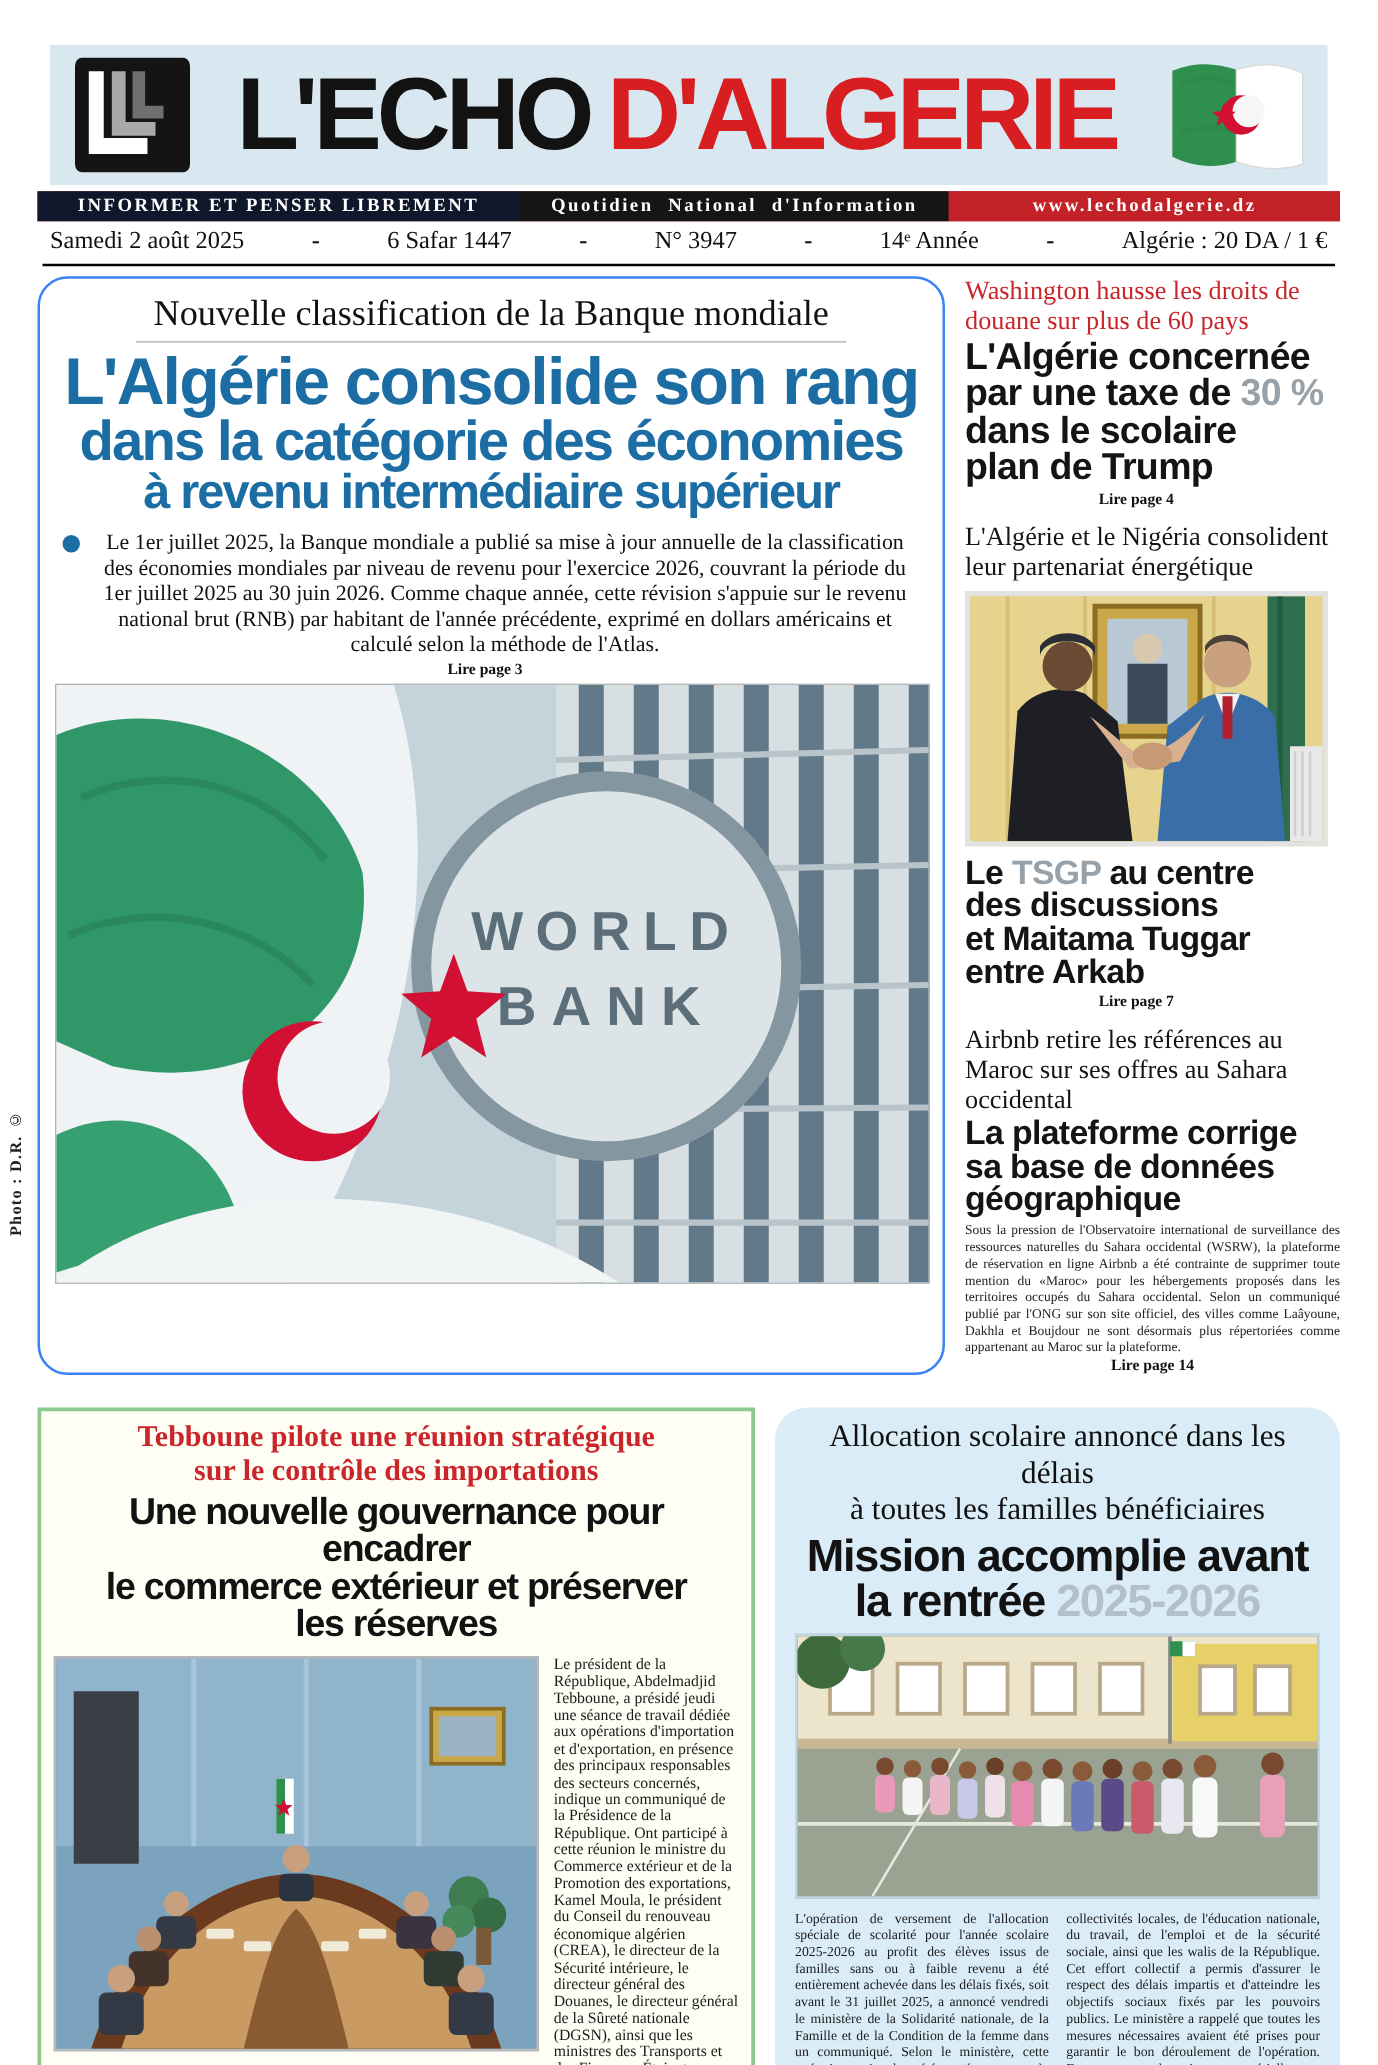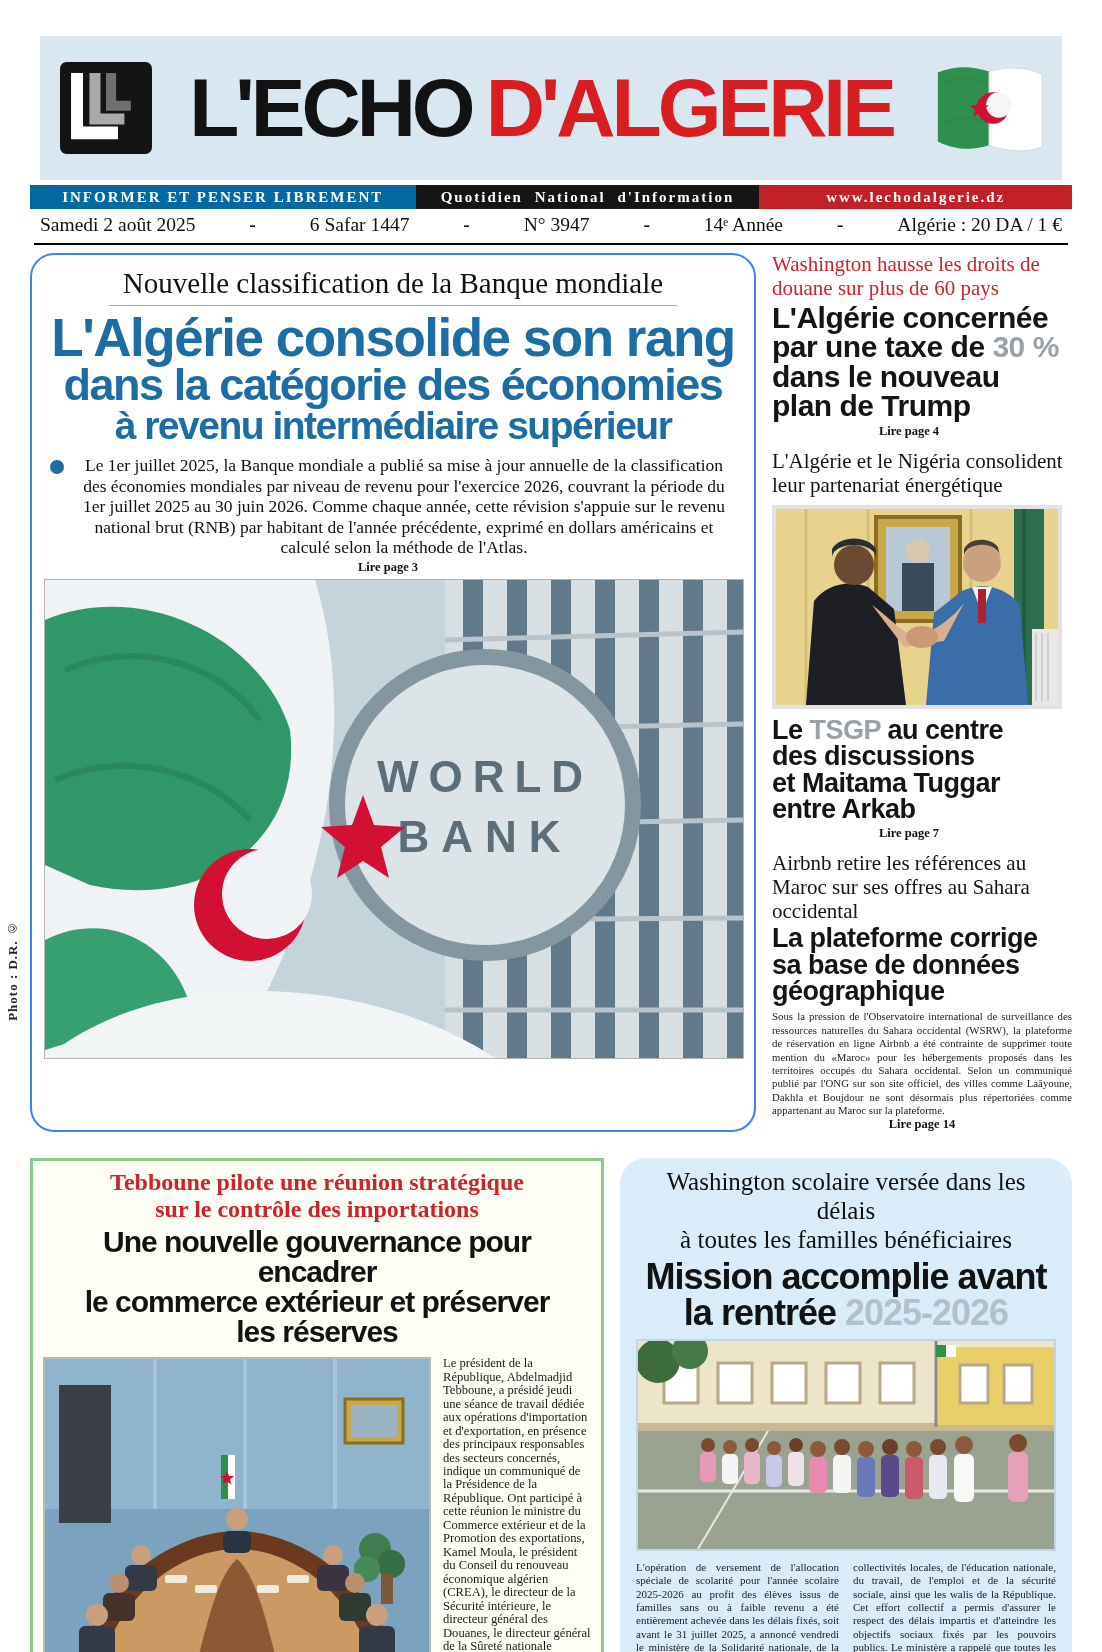--- a/index.html
+++ b/index.html
@@ -1,32 +1,32 @@
 <!DOCTYPE html>
 <html lang="fr"><head>
 <meta charset="utf-8">
 <style>
   html,body{margin:0;padding:0;}
   body{
     width:1102px;height:1652px;overflow:hidden;background:#ffffff;
     font-family:"Liberation Serif",serif;color:#111;position:relative;
   }
   
-  .masthead{margin:36px 40px 0;height:144px;background:#d9e7f0;display:flex;align-items:center;padding:0 10px;}
+  .masthead{margin:36px 40px 0;height:112px;background:#d9e7f0;display:flex;align-items:center;padding:0 10px;}
   .logo-mark{width:92px;height:92px;flex:0 0 auto;margin-left:10px;}
   .logo-text{flex:1;display:flex;align-items:center;justify-content:center;gap:14px;
     font-family:"Liberation Sans",sans-serif;font-weight:bold;font-size:82px;letter-spacing:-4px;line-height:1;white-space:nowrap;}
   .logo-black{color:#121212;}
   .logo-red{color:#d81e20;}
   .flag-icon{width:118px;height:92px;flex:0 0 auto;margin-right:4px;}
   
   .tagline{margin:5px 30px 0;height:24px;display:flex;background:#c32128;
     font-family:"Liberation Serif",serif;font-weight:bold;font-size:15px;color:#fff;letter-spacing:2px;}
   .tagline>div{display:flex;align-items:center;justify-content:center;white-space:nowrap;}
-  .tag-left{flex:37 0 0;background:#0369a1;}
+  .tag-left{flex:37 0 0;background:#0f172a;}
   .tag-center{flex:33 0 0;background:#151515;word-spacing:6px;}
   .tag-right{flex:30 0 0;background:#c32128;cursor:pointer;}
   
   .dateline{margin:2px 34px 0;height:28px;display:flex;align-items:center;justify-content:space-between;
     font-size:19.5px;color:#101010;border-bottom:2px solid #000;padding:0 6px 4px;}
   .dateline .sep{font-weight:bold;}
   
   .content{margin:8px 30px 0;display:flex;gap:16px;position:relative;}
   .lead-box{width:726px;border:2px solid #3b82f6;border-radius:24px;padding:8px 12px 14px;position:relative;box-sizing:border-box;}
   .lead-kicker{text-align:center;font-size:29px;margin:4px auto 2px;width:fit-content;
@@ -163,21 +163,21 @@
     </svg>
     <div class="photo-credit">Photo : D.R. ©</div>
   </section>
 
   <aside class="right-col">
 
     <div class="k-red">Washington hausse les droits de douane sur plus de 60 pays</div>
     <div class="h-story h-trump">
       <div>L'Algérie concernée</div>
       <div><span>par une taxe de </span><span class="gray-hl">30 %</span></div>
-      <div>dans le nouveau</div>
+      <div>dans le scolaire</div>
       <div>plan de Trump</div>
     </div>
     <div class="read link read-r">Lire page 4</div>
 
     <div class="k-black mt10">L'Algérie et le Nigéria consolident leur partenariat énergétique</div>
     <svg class="photo-nigeria" viewBox="0 0 282 196" preserveAspectRatio="none">
       <rect width="282" height="196" fill="#e6d38e"></rect>
       <g stroke="#d6bf74" stroke-width="3">
           <line x1="30" y1="0" x2="30" y2="196"></line>
           <line x1="92" y1="0" x2="92" y2="196"></line>
@@ -284,21 +284,21 @@
       </svg>
       <div>
         <p class="gov-body" style="margin:0;">Le président de la République, Abdelmadjid Tebboune, a présidé jeudi une séance de travail dédiée aux opérations d'importation et d'exportation, en présence des principaux responsables des secteurs concernés, indique un communiqué de la Présidence de la République. Ont participé à cette réunion le ministre du Commerce extérieur et de la Promotion des exportations, Kamel Moula, le président du Conseil du renouveau économique algérien (CREA), le directeur de la Sécurité intérieure, le directeur général des Douanes, le directeur général de la Sûreté nationale (DGSN), ainsi que les ministres des Transports et des Finances. Étaient également présents Boualem Boualem, directeur de cabinet du président de la République.</p>
 
       </div>
     </div>
   </section>
 
   <section class="school-box">
     <div class="school-kicker">
-      <div>Washington scolaire versée dans les délais</div>
+      <div>Allocation scolaire annoncé dans les délais</div>
       <div>à toutes les familles bénéficiaires</div>
     </div>
     <div class="school-h">
       <div>Mission accomplie avant</div>
       <div><span>la rentrée </span><span class="hl">2025-2026</span></div>
     </div>
     <svg class="photo-school" viewBox="0 0 416 208" preserveAspectRatio="none">
       <rect width="416" height="208" fill="#9aa291"></rect>
       <rect width="416" height="88" fill="#ede4cc"></rect>
       <rect y="82" width="416" height="8" fill="#c9b896"></rect>

